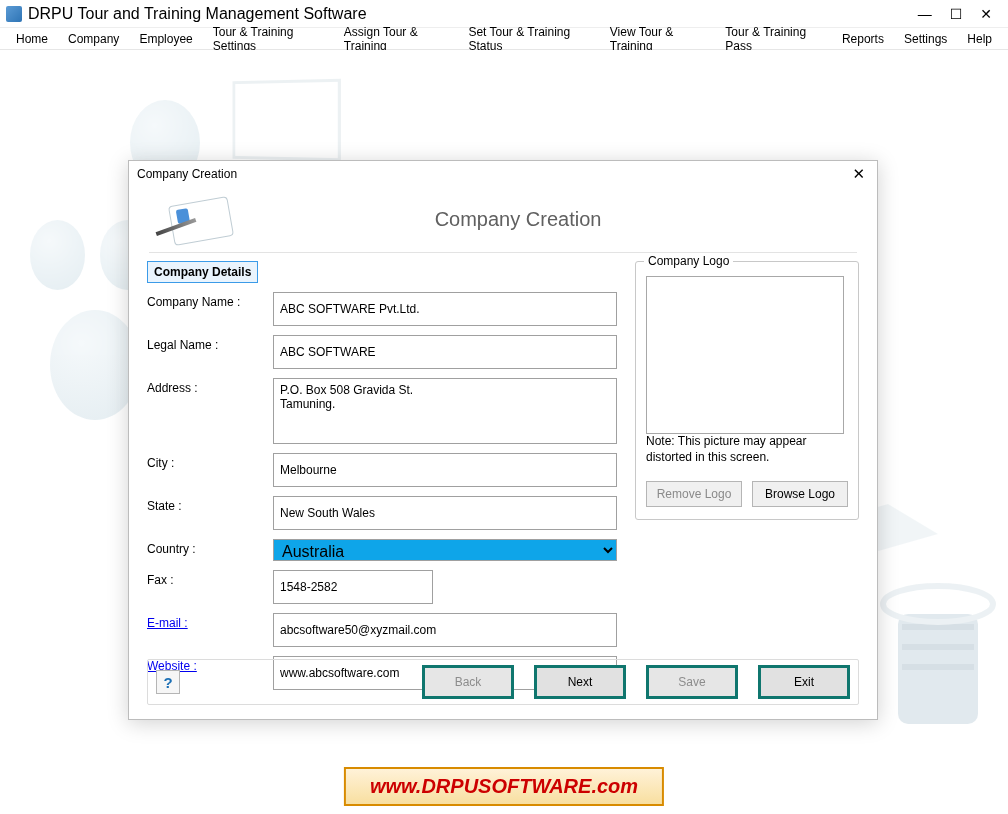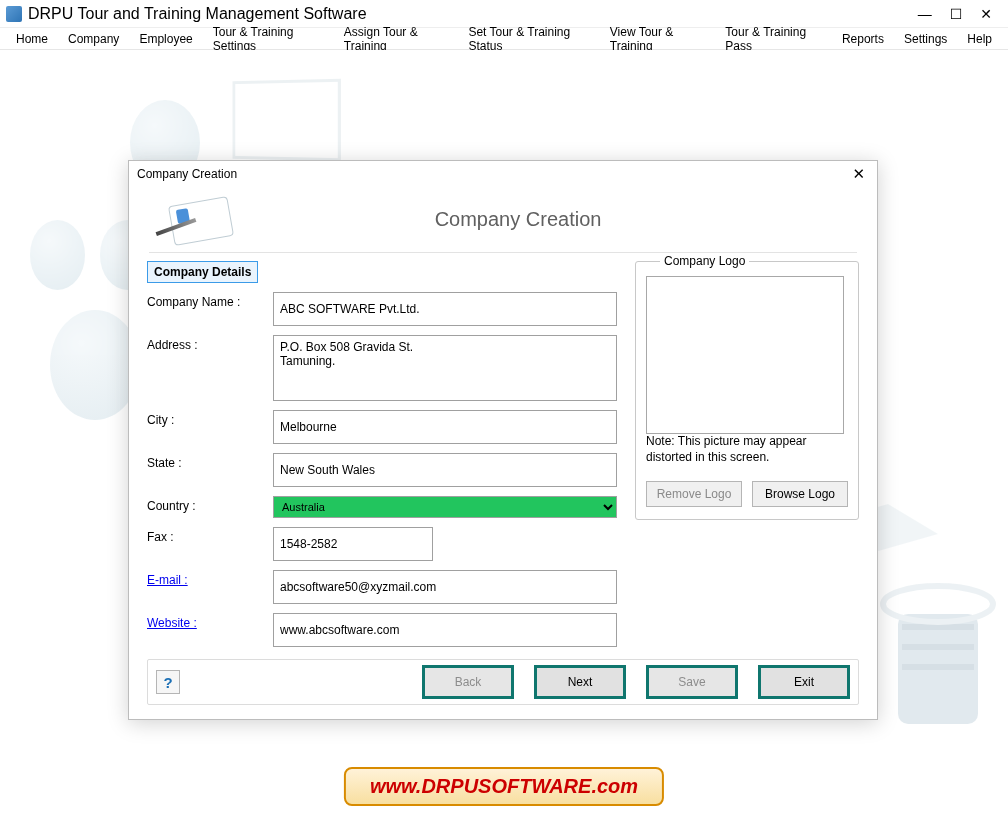--- a/index.html
+++ b/index.html
@@ -154,40 +154,39 @@
 .form-textarea {
   flex:1; height: 66px;
   font-family: inherit; font-size: 12px;
   padding: 4px 6px;
   border: 1px solid #a0a0a0;
   resize: none;
   overflow-y: scroll;
 }
 .form-select {
   flex: 1;
-  font-family: inherit; font-size: 11px;
+  font-family: inherit; font-size: 16px;
   padding: 2px 4px;
   height: 22px;
   border: 1px solid #a0a0a0;
-  background: #22c55e;
+  background: #0ea5e9;
 }
 .fieldset {
   border: 1px solid #c8c8c8;
   border-radius: 3px;
   padding: 8px 10px 12px 10px;
   position: relative;
 }
 .fieldset-legend {
   position: absolute;
   top: -8px; left: 8px;
   background: #fff;
   padding: 0 4px;
   font-size: 12px;
   color: #000;
-  margin-left: 16px;
 }
 .logo-box {
   width: 198px; height: 158px;
   border: 1px solid #a8a8a8;
   margin-top: 6px;
   background: #fff;
 }
 .note-text {
   margin-top: 0;
   font-size: 12px;
@@ -236,21 +235,21 @@
 }
 .nav-btn:disabled { color: #8c8c8c; background:#e6e6e6;}
 .watermark-banner {
   position: absolute;
   left: 50%;
   bottom: 8px;
   transform: translateX(-50%);
   padding: 6px 24px;
   background: linear-gradient(#fff2d8,#f8dfa0);
   border: 2px solid #d88b00;
-  border-radius: 8px;
+  border-radius: 0;
   color: #cc0000;
   font-weight: bold;
   font-size: 20px;
   font-style: italic;
 }
 </style>
 </head>
 <body>
 
 <div class="titlebar">
@@ -316,20 +315,24 @@
 
     <div class="form-area">
       <div class="left-col">
         <span class="section-label">Company Details</span>
 
         <div class="form-row">
           <div class="form-label">Company Name :</div>
           <input class="form-input" value="ABC SOFTWARE Pvt.Ltd." style="">
         </div>
         <div class="form-row">
+          <div class="form-label">Legal Name :</div>
+          <input class="form-input" value="ABC SOFTWARE" style="">
+        </div>
+        <div class="form-row">
           <div class="form-label">Address :</div>
           <textarea class="form-textarea" style="">P.O. Box 508 Gravida St.
 Tamuning.</textarea>
         </div>
         <div class="form-row">
           <div class="form-label">City :</div>
           <input class="form-input" value="Melbourne" style="">
         </div>
         <div class="form-row">
           <div class="form-label">State :</div>

